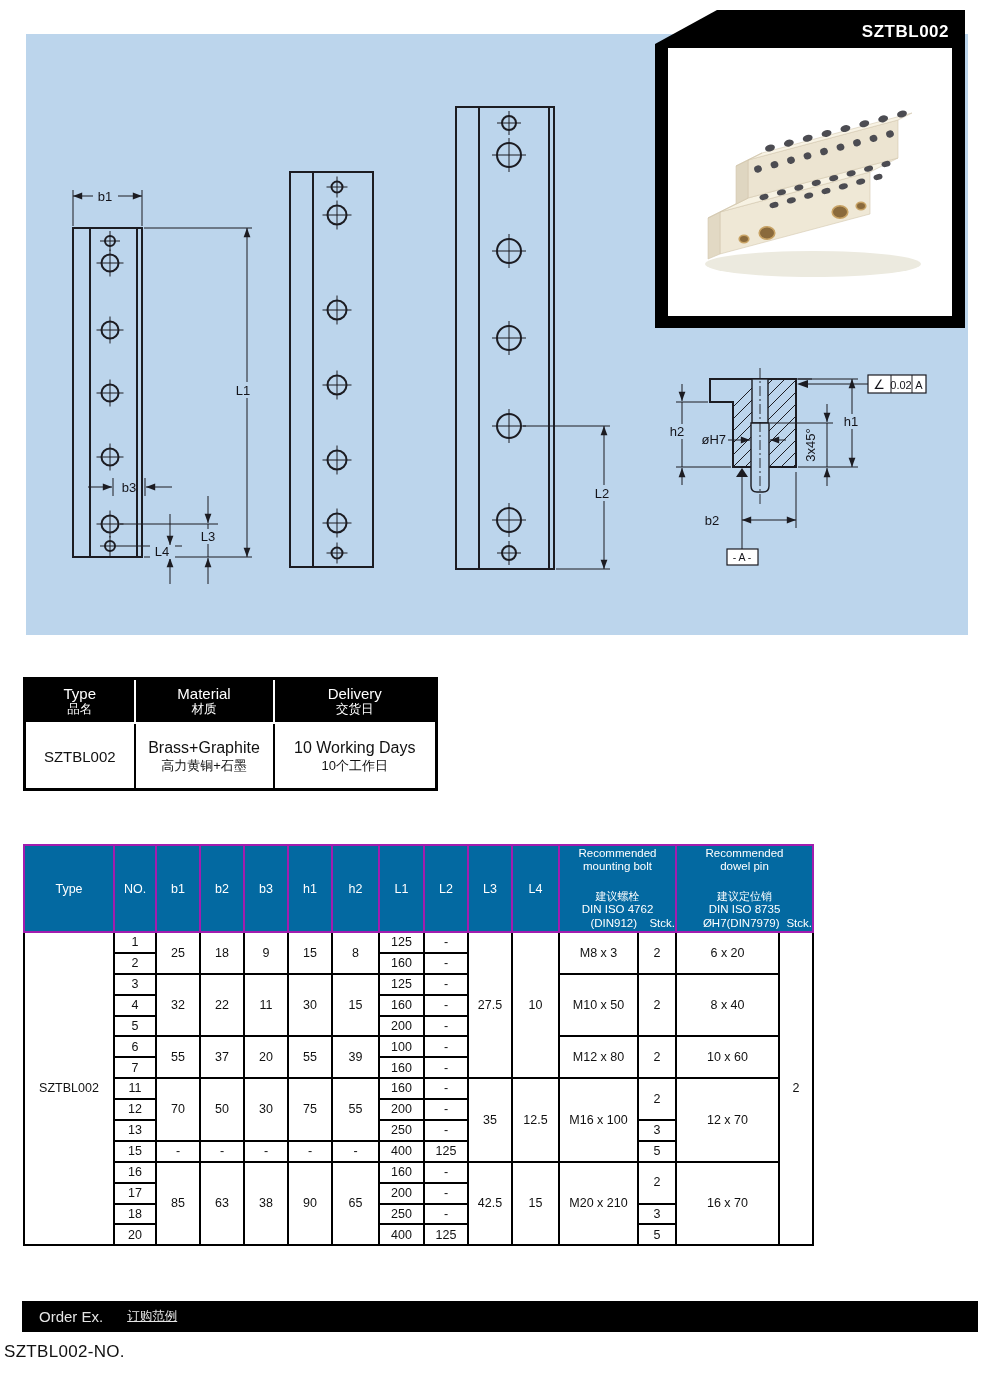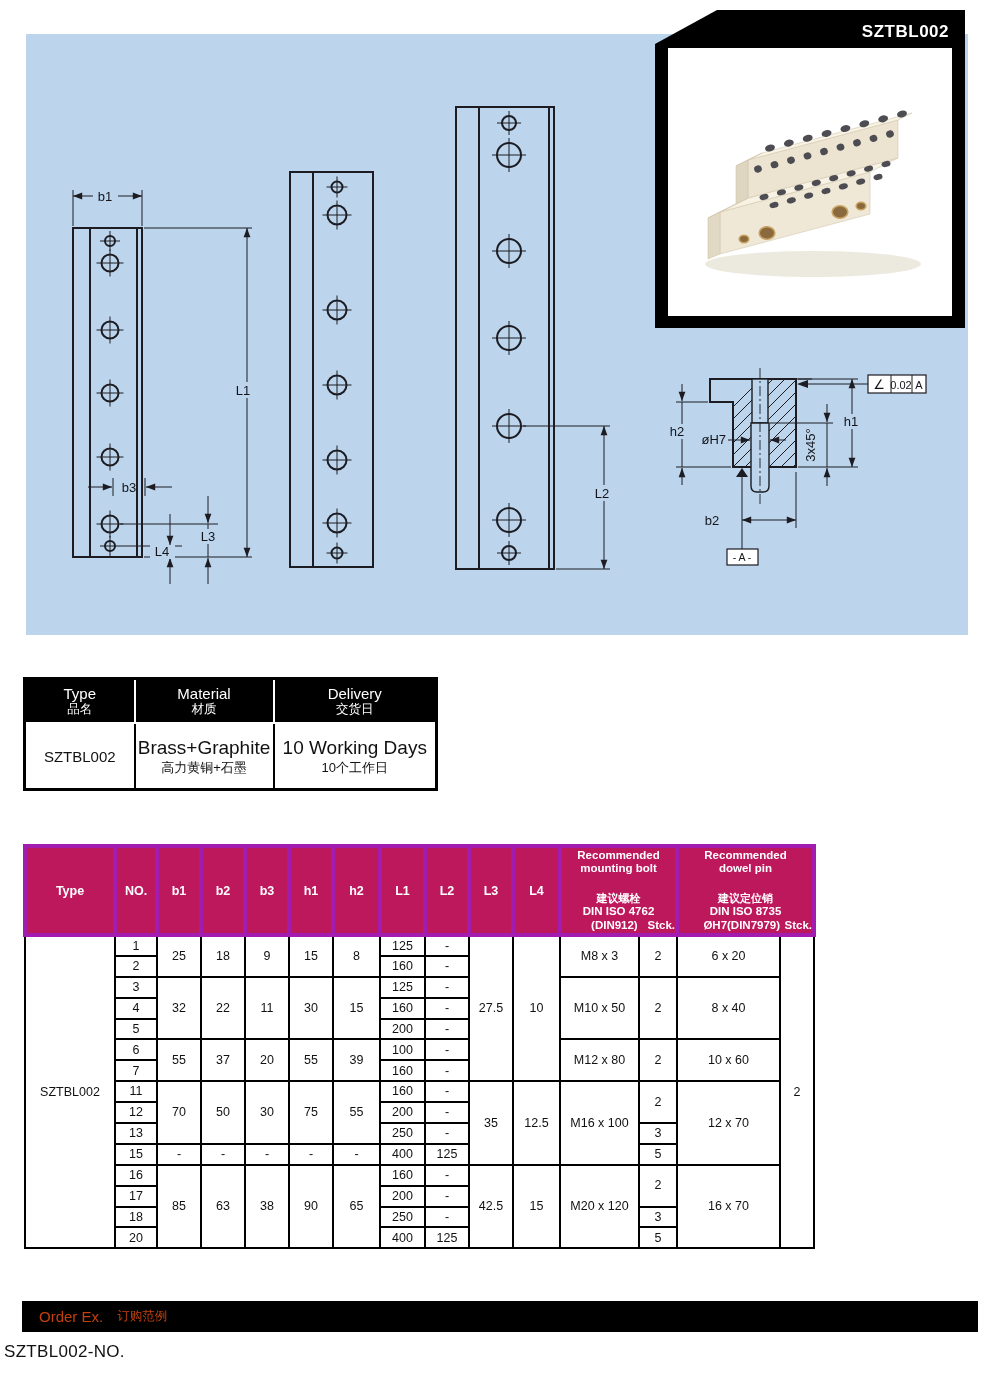--- a/index.html
+++ b/index.html
@@ -27,41 +27,41 @@
   .photo-inner svg{position:absolute;left:0;top:0;}
 
   
   .info-table{left:23px;top:677px;border-collapse:collapse;table-layout:fixed;}
   .info-table th,.info-table td{border:2px solid #000;text-align:center;vertical-align:middle;padding:0;}
   .info-table th{background:#000;color:#fff;border:2px solid #fff;border-top:3px solid #000;height:42px;font-weight:normal;}
   .info-table{border:3px solid #000;}
   .info-table td{height:64px;font-size:15px;}
   .th-en{font-size:15px;line-height:1.15;display:block;}
   .th-zh{font-size:12.5px;line-height:1.2;display:block;}
-  .cell-en{font-size:19px;line-height:1.25;display:block;}
+  .cell-en{font-size:16px;line-height:1.25;display:block;}
   .cell-zh{font-size:13px;line-height:1.25;display:block;}
 
   
   .spec-table{left:23px;top:844px;border-collapse:collapse;table-layout:fixed;border:2px solid #000;}
-  .spec-table th{background:#be185d;color:#fff;border:4px solid #a21caf;font-weight:bold;padding:0;}
+  .spec-table th{background:#0369a1;color:#fff;border:2px solid #a21caf;font-weight:normal;padding:0;}
   .spec-table td{border:2px solid #000;text-align:center;vertical-align:middle;font-size:12.5px;padding:0;line-height:1;}
   .spec-table thead tr{height:85px;}
   .spec-table tbody tr{height:20.9px;}
   .hsimple{font-size:12.5px;}
   .hblock{display:flex;flex-direction:column;justify-content:center;height:85px;font-size:11.5px;line-height:1.18;}
   .hblock .ln{text-align:center;}
   .hblock .zh{font-size:11px;margin-top:16px;}
   .hsplit{display:flex;align-items:flex-end;}
   .hsplit span{display:block;text-align:right;}
 
   
-  .order-bar{left:22px;top:1301px;width:956px;height:31px;background:#000;color:#c2410c;
+  .order-bar{left:22px;top:1301px;width:956px;height:31px;background:#000;color:#e5e5e5;
     display:flex;align-items:center;padding-left:17px;box-sizing:border-box;}
   .order-en{font-size:15px;}
-  .order-zh{font-size:12.5px;margin-left:14px;}
+  .order-zh{font-size:12.5px;margin-left:24px;text-decoration:underline;}
   .order-example{left:4px;top:1342px;font-size:17px;letter-spacing:.3px;}
 
   
   .ol{stroke:#1c1c22;stroke-width:2;fill:none;}
   .thin{stroke:#1c1c22;stroke-width:1;fill:none;}
   .dimtxt{font-size:13px;fill:#14141a;}
   .bgpatch{fill:#bcd5ec;}
   .hatch{stroke:#1c1c22;stroke-width:1;}
 </style>
 </head>
@@ -510,21 +510,21 @@
       <td>16</td>
       <td rowspan="4">85</td>
       <td rowspan="4">63</td>
       <td rowspan="4">38</td>
       <td rowspan="4">90</td>
       <td rowspan="4">65</td>
       <td>160</td>
       <td>-</td>
       <td rowspan="4">42.5</td>
       <td rowspan="4">15</td>
-      <td rowspan="4">M20 x 120</td>
+      <td rowspan="4">M20 x 210</td>
       <td rowspan="2">2</td>
       <td rowspan="4">16 x 70</td>
     </tr>
     <tr>
       <td>17</td>
       <td>200</td>
       <td>-</td>
     </tr>
     <tr>
       <td>18</td>

